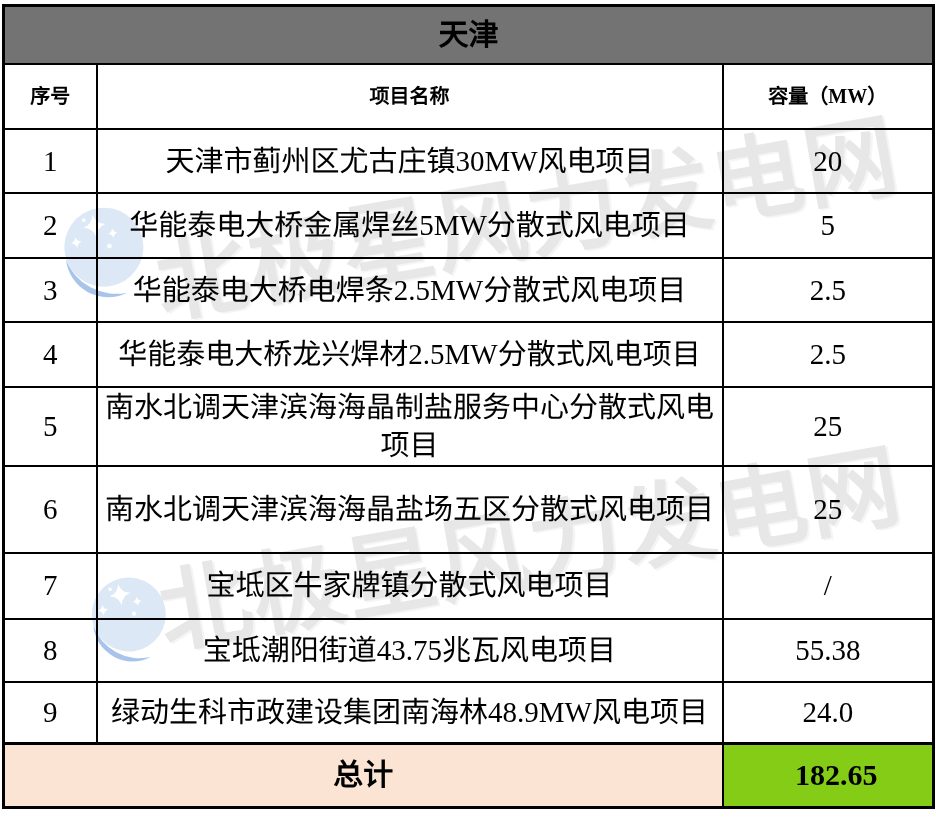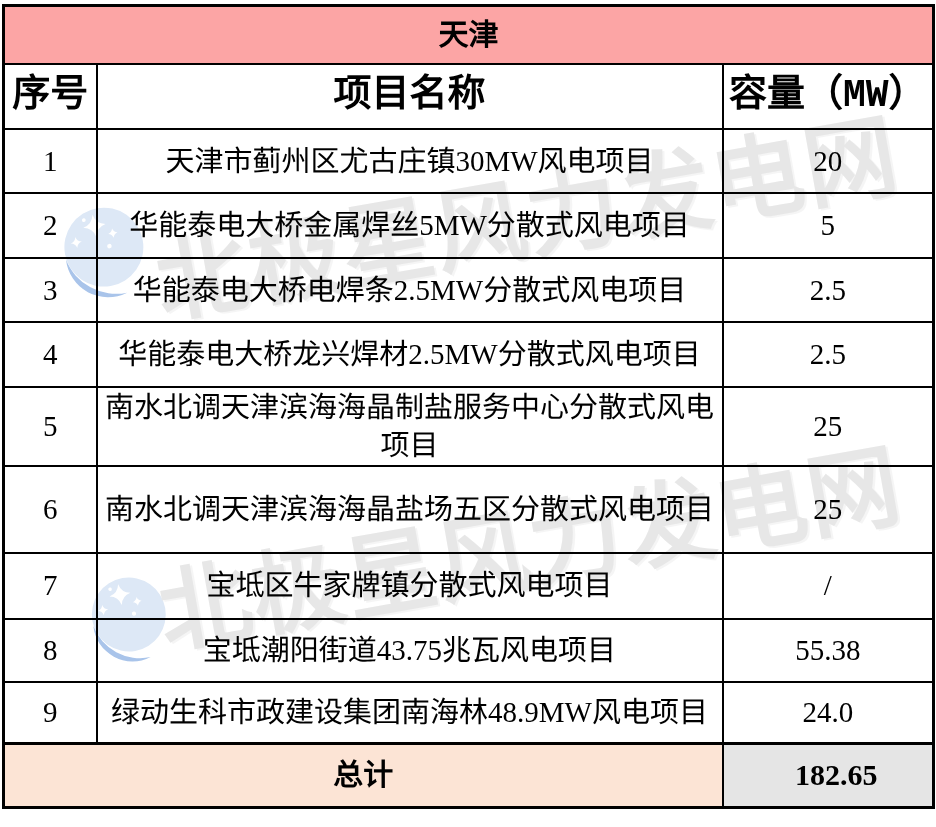--- a/index.html
+++ b/index.html
@@ -26,21 +26,21 @@
     position:absolute;left:2px;top:4px;z-index:1;
     width:930px;border-collapse:collapse;table-layout:fixed;
     border:3px solid #000;
   }
   td{
     border:2px solid #000;text-align:center;vertical-align:middle;
     padding:0 2px;font-size:29px;line-height:1.32;color:#000;
     overflow:hidden;
   }
   tr.rt  td{height:56px;font-weight:700;font-size:30px;}
-  tr.rh  td{height:63px;font-weight:700;font-size:38px;font-family:Liberation Mono, monospace;}
+  tr.rh  td{height:63px;font-weight:700;font-size:20px;}
   tr.r1  td{height:62px;}
   tr.r2  td{height:63px;}
   tr.r3  td{height:62px;}
   tr.r4  td{height:63px;}
   tr.r5  td{height:73px;}
   tr.r6  td{height:85px;}
   tr.r7  td{height:64px;}
   tr.r8  td{height:61px;}
   tr.r9  td{height:59px;}
   tr.rtot td{height:61px;font-weight:700;font-size:30px;border-top-width:3px;}
@@ -78,21 +78,21 @@
 
   <table>
     <colgroup>
         <col class="c-no">
         <col class="c-name">
         <col class="c-cap">
       </colgroup>
 
     <tbody>
         <tr class="rt">
-      <td colspan="3" style="background-color: #fca5a5;">天津</td>
+      <td colspan="3" style="background-color: #737373;">天津</td>
     </tr>
 
     <tr class="rh">
       <td>序号</td>
       <td>项目名称</td>
       <td>容量（MW）</td>
     </tr>
 
     <tr class="r1">
       <td>1</td>
@@ -135,18 +135,18 @@
       <td>55.38</td>
     </tr>
     <tr class="r9">
       <td>9</td>
       <td>绿动生科市政建设集团南海林48.9MW风电项目</td>
       <td>24.0</td>
     </tr>
 
     <tr class="rtot">
       <td colspan="2" style="background-color: rgb(252, 228, 213); font-family: Liberation Serif, serif;">总计</td>
-      <td style="background-color: #e5e5e5; padding-left: 19px;">182.65</td>
+      <td style="background-color: #84cc16; padding-left: 19px;">182.65</td>
     </tr>
   </tbody>
     </table>
 
 </div>
 
 </body></html>

